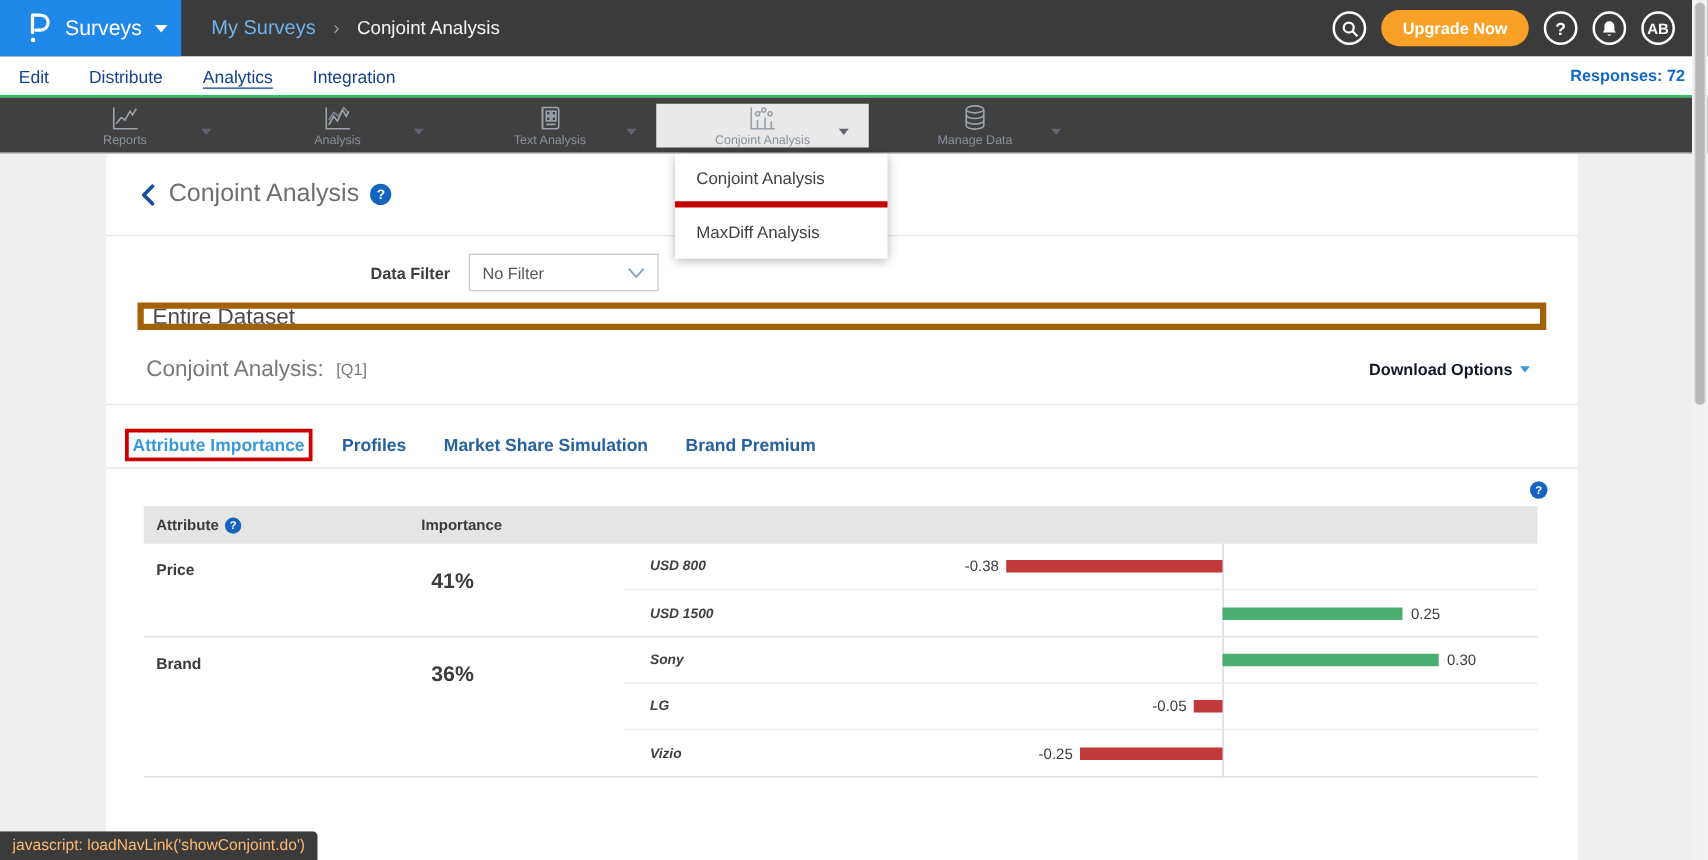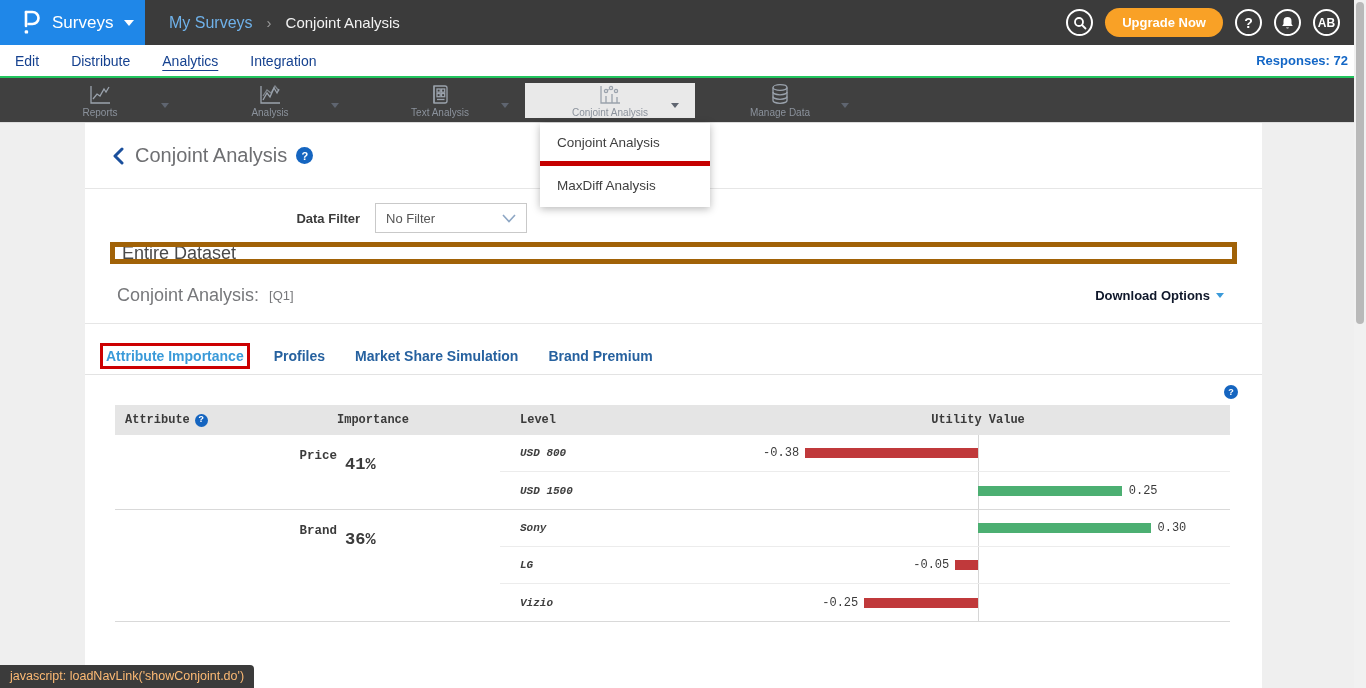--- a/index.html
+++ b/index.html
@@ -66,29 +66,29 @@
   .hsep { border-bottom:1px solid #e6e6e6; margin-top:17px; }
 
   .tabs-row { display:flex; align-items:center; gap:30px; padding:24px 0 10px 20px; border-bottom:1px solid #e3e3e3; }
   .tab { font-size:14px; font-weight:700; color:#26619f; cursor:pointer; }
   .tab.active { color:#3a9ad9; border:3px solid #cc0001; padding:2px 3px; margin:-5px -6px -5px -5px; }
 
   .table-help { display:flex; justify-content:flex-end; padding-right:24px; margin-top:10px; }
   .help-badge.small { width:14px; height:14px; font-size:9px; }
 
   
-  .ca-table { margin:6px 32px 0 30px;font-family:Liberation Mono, monospace; }
+  .ca-table { margin:6px 32px 0 30px; }
   .t-header { display:grid; grid-template-columns:222px 163px 1fr; background:#e5e5e5; height:30px; align-items:center; font-size:12px; font-weight:700; color:#3b3b3b; }
   .th-attr { padding-left:10px; display:flex; align-items:center; gap:5px; }
   .th-level-wrap { position:relative; height:100%; display:flex; align-items:center; }
   .th-level { padding-left:20px; }
   .th-utility { position:absolute; left:478px; transform:translateX(-50%); }
 
   .group { display:grid; grid-template-columns:222px 163px 1fr; border-bottom:1px solid #d9d9d9; }
-  .attr-cell { padding:14px 0 0 10px; font-size:12.5px; font-weight:700; color:#3b3b3b;text-align:right; }
+  .attr-cell { padding:14px 0 0 10px; font-size:12.5px; font-weight:700; color:#3b3b3b; }
   .imp-cell { padding:20px 0 0 8px; font-size:17px; font-weight:700; color:#3b3b3b; }
   .levels { position:relative; }
   .zero-axis { position:absolute; left:478px; top:0; bottom:0; border-left:1px solid #d6d6d6; }
   .level-row { position:relative; height:37px; border-bottom:1px solid #ececec; display:flex; align-items:center; }
   .level-row:last-child { border-bottom:none; }
   .level-label { padding-left:20px; font-size:11px; font-weight:700; font-style:italic; color:#3f3f3f; }
   .utility-bar { position:absolute; top:50%; margin-top:-5px; height:10px; }
   .utility-value { position:absolute; top:50%; margin-top:-7px; width:36px; font-size:12px; color:#3b3b3b; }
 
   
@@ -273,24 +273,20 @@
       <span class="help-badge small">?</span>
     </div>
 
     <div class="ca-table">
       <div class="t-header">
         <span class="th-attr">
           <span>Attribute</span>
           <span class="help-badge small" style="width:13px;height:13px;">?</span>
         </span>
         <span>Importance</span>
-        <span class="th-level-wrap">
-          <span class="th-level">Level</span>
-          <span class="th-utility">Utility Value</span>
-        </span>
       </div>
 
       <div class="group">
         <div class="attr-cell">Price</div>
         <div class="imp-cell">41%</div>
         <div class="levels">
           <span class="zero-axis"></span>
           <div class="level-row">
             <span class="level-label">USD 800</span>
             <span class="utility-bar" style="width: 172.9px; left: 305.1px; background: rgb(192, 57, 59);"></span>

